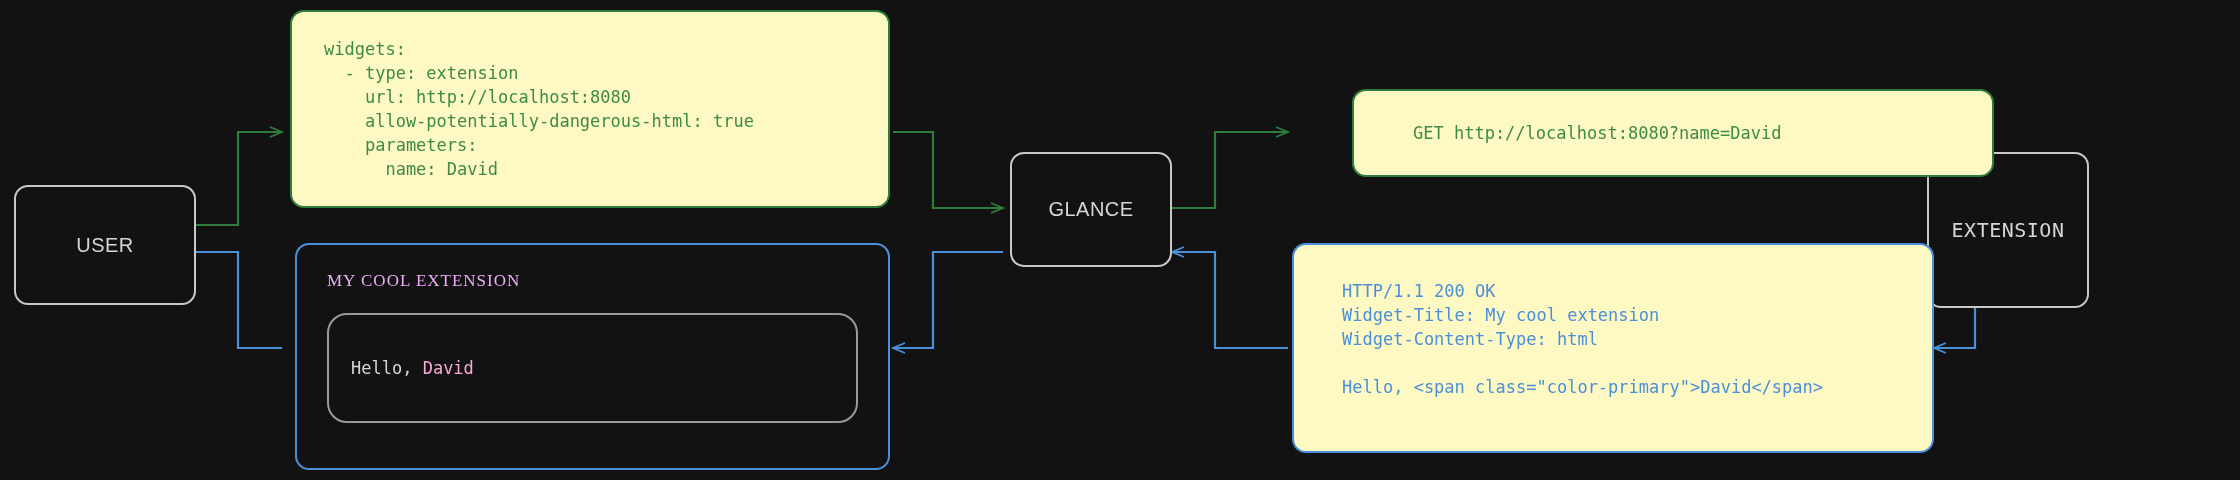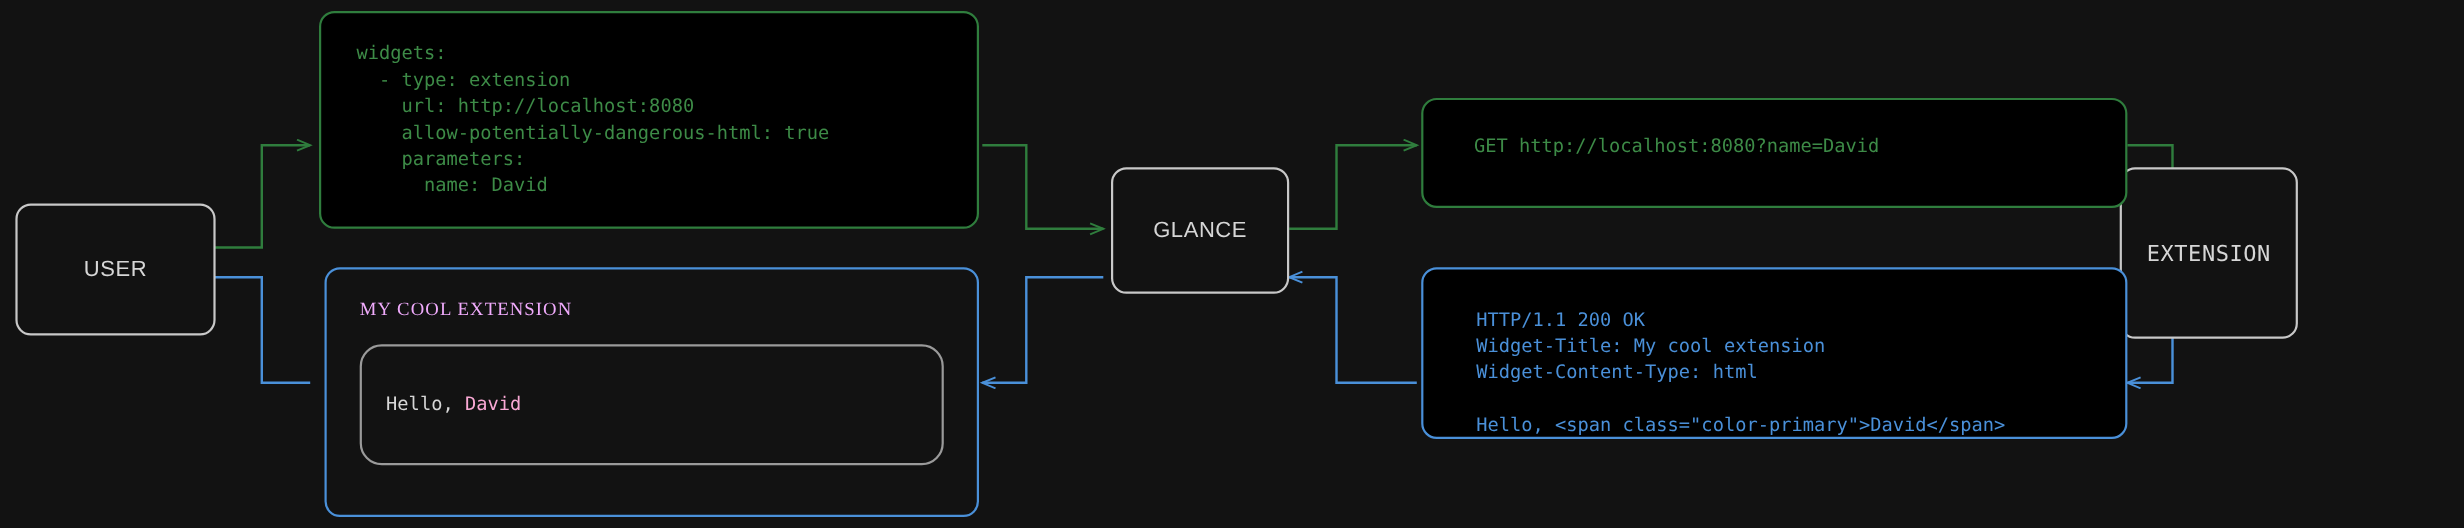--- a/index.html
+++ b/index.html
@@ -42,21 +42,21 @@
     font-size: 20px;
   }
   .node-label.mono {
     font-family: "DejaVu Sans Mono", monospace;
     font-size: 20px;
   }
   .codebox {
     position: absolute;
     box-sizing: border-box;
     border-radius: 14px;
-    background: #000000;
+    background: #fef9c3;
     border: 2px solid #2f7d3d;
   }
   .codebox.blue { border-color: #4a90d9; }
   .codebox pre {
     margin: 0;
     font-family: "DejaVu Sans Mono", monospace;
     font-size: 17px;
     line-height: 24px;
     white-space: pre;
     color: #3d8b47;
@@ -138,25 +138,25 @@
 
   <div class="codebox" style="left:290px; top:10px; width:600px; height:198px; padding:25px 0 0 32px;">
     <pre>widgets:
   - type: extension
     url: http://localhost:8080
     allow-potentially-dangerous-html: true
     parameters:
       name: David</pre>
   </div>
 
-  <div class="codebox" style="left:1292px; top:89px; width:642px; height:100px; padding:30px 0 0 46px;">
+  <div class="codebox" style="left:1352px; top:89px; width:642px; height:88px; padding:30px 0 0 59px;">
     <pre>GET http://localhost:8080?name=David</pre>
   </div>
 
-  <div class="codebox blue" style="left:1292px; top:243px; width:642px; height:156px; padding:34px 0 0 48px;">
+  <div class="codebox blue" style="left:1292px; top:243px; width:642px; height:210px; padding:34px 0 0 48px;">
     <pre>HTTP/1.1 200 OK
 Widget-Title: My cool extension
 Widget-Content-Type: html
 
 Hello, &lt;span class="color-primary"&gt;David&lt;/span&gt;</pre>
   </div>
 
   <div class="widgetcard" style="left:295px; top:243px; width:595px; height:227px;">
     <div class="widget-title">MY COOL EXTENSION</div>
     <div class="widget-body">

